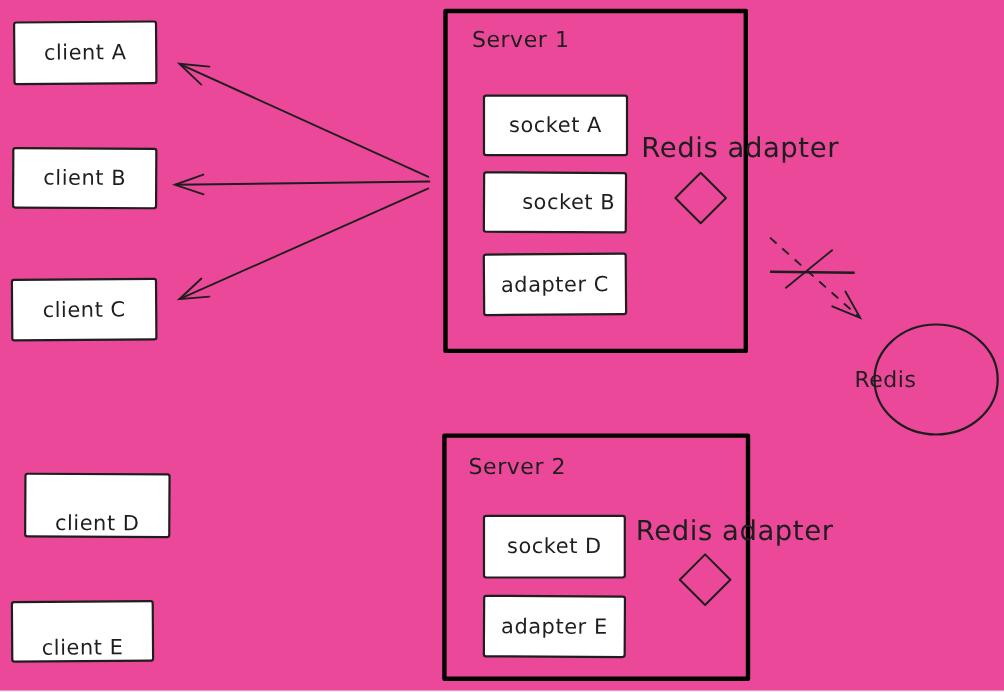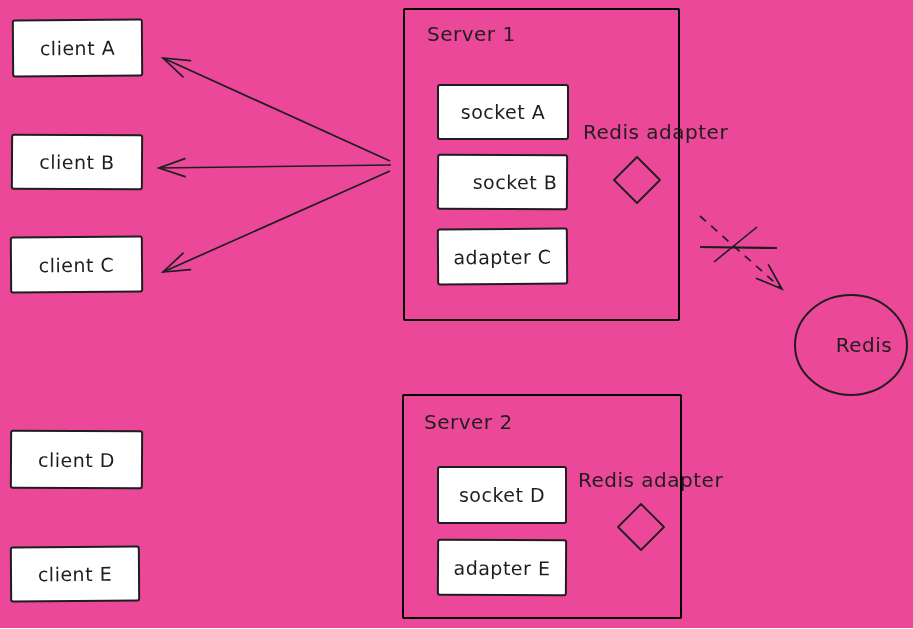--- a/index.html
+++ b/index.html
@@ -25,39 +25,39 @@
     display: flex;
     align-items: center;
     justify-content: center;
     font-size: 19px;
     letter-spacing: 0.5px;
     white-space: nowrap;
   }
   .server {
     position: absolute;
     box-sizing: border-box;
-    border: 2px solid #000000;
+    border: 4px solid #000000;
     border-radius: 2px;
     background: transparent;
   }
   .server-title {
     position: absolute;
     font-size: 20px;
     letter-spacing: 0.5px;
     white-space: nowrap;
   }
   .adapter-label {
     position: absolute;
-    font-size: 20px;
+    font-size: 25px;
     letter-spacing: 0.5px;
     white-space: nowrap;
   }
   .redis-label {
     position: absolute;
-    left: 814px;
+    left: 755px;
     top: 333px;
     width: 100px;
     text-align: center;
     font-size: 20px;
     letter-spacing: 0.5px;
   }
   .overlay {
     position: absolute;
     left: 0;
     top: 0;
@@ -71,27 +71,27 @@
 <body>
 
 <div class="canvas">
 
   <div class="box tilt-a" style="left:12px; top:19px; width:131px; height:58px;">
     <span>client A</span>
   </div>
   <div class="box tilt-b" style="left:11px; top:134px; width:132px; height:56px;justify-content:center;">
     <span>client B</span>
   </div>
-  <div class="box tilt-a" style="left:10px; top:236px; width:133px; height:57px;">
+  <div class="box tilt-a" style="left:10px; top:253px; width:133px; height:57px;">
     <span>client C</span>
   </div>
-  <div class="box tilt-b" style="left:10px; top:430px; width:133px; height:59px;">
+  <div class="box tilt-b" style="left:22px; top:430px; width:133px; height:59px;align-items:flex-end;">
     <span>client D</span>
   </div>
-  <div class="box tilt-a" style="left:10px; top:546px; width:130px; height:56px;">
+  <div class="box tilt-a" style="left:10px; top:546px; width:130px; height:56px;align-items:flex-end;">
     <span>client E</span>
   </div>
 
   <div class="server" style="left:403px; top:8px; width:277px; height:313px;">
     <div class="server-title" style="left:22px; top:12px;">Server 1</div>
     <div class="box" style="left:32px; top:74px; width:132px; height:56px;">
       <span>socket A</span>
     </div>
     <div class="box tilt-b" style="left:32px; top:144px; width:131px; height:56px;padding-left:25px;">
       <span>socket B</span>

